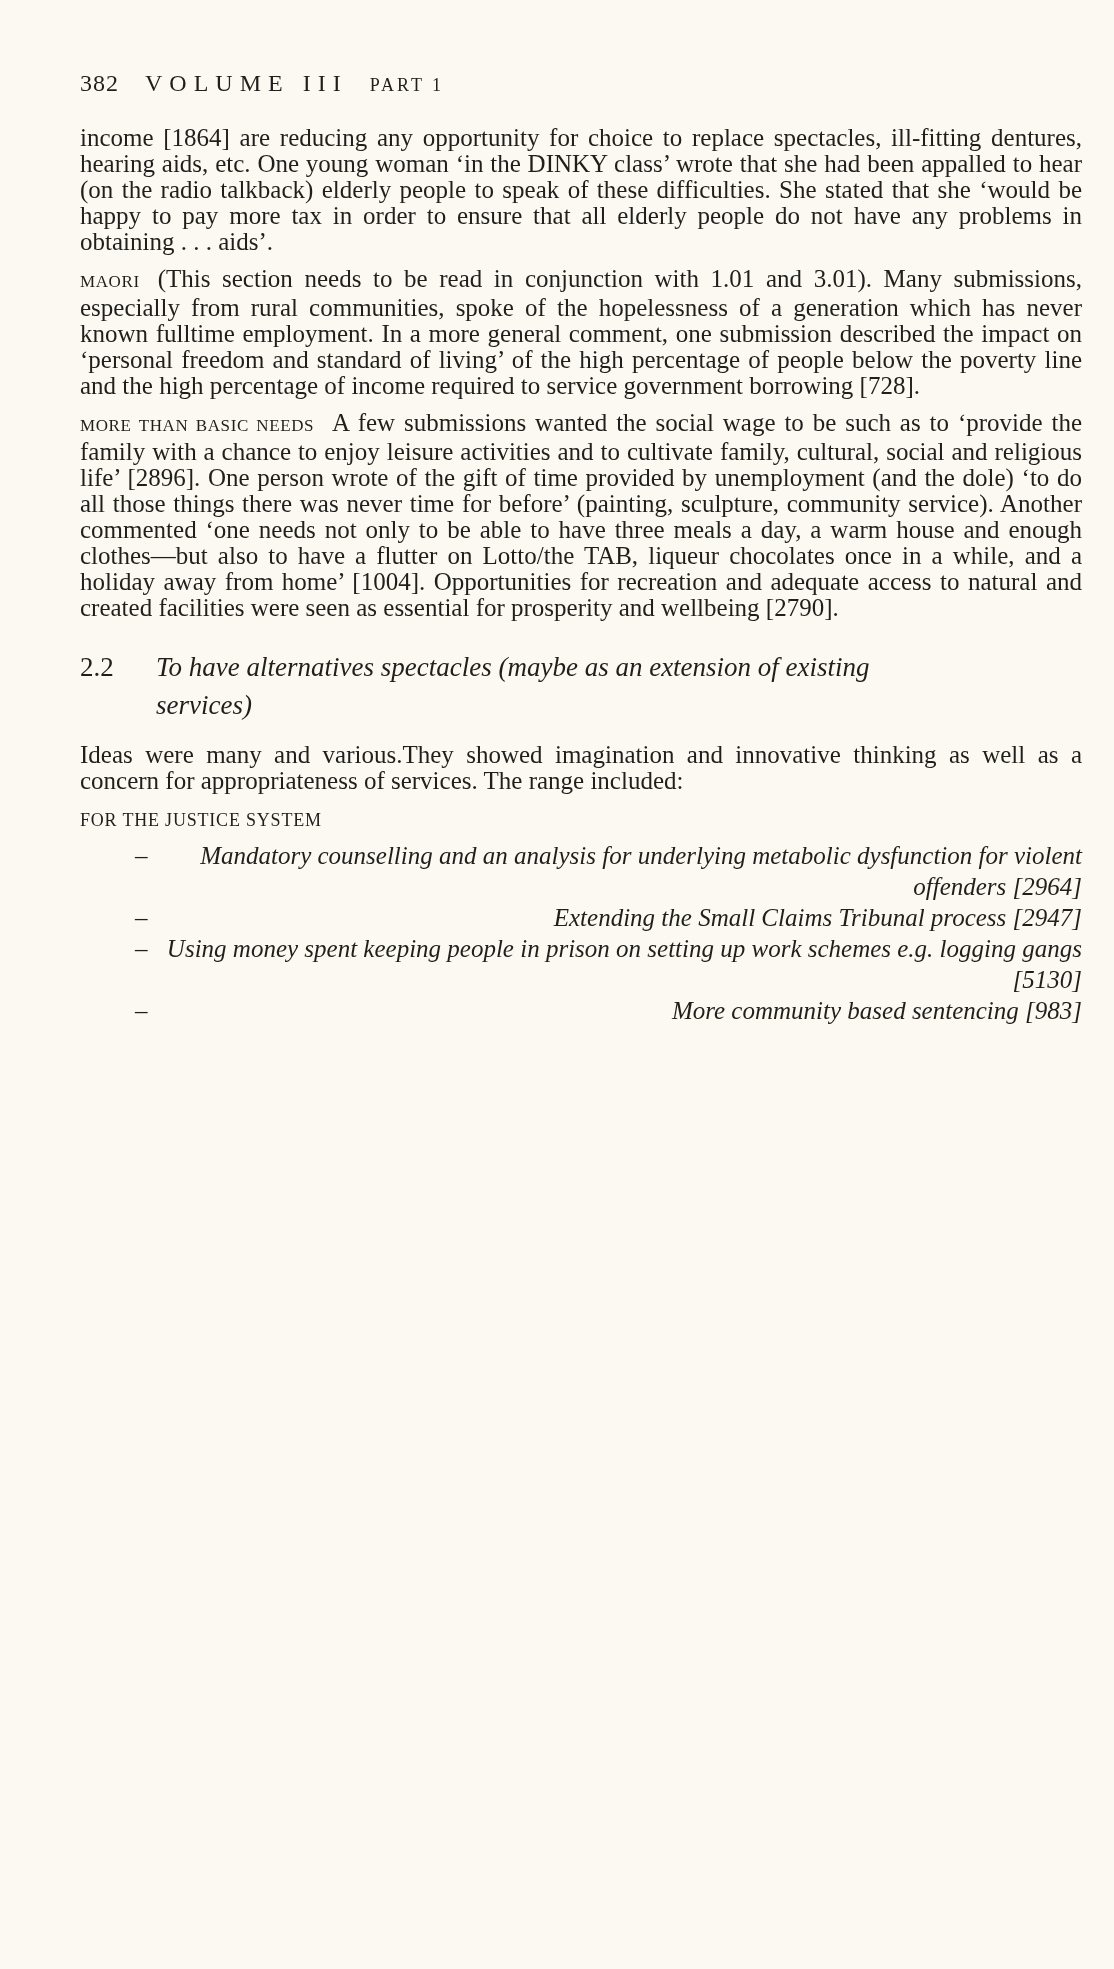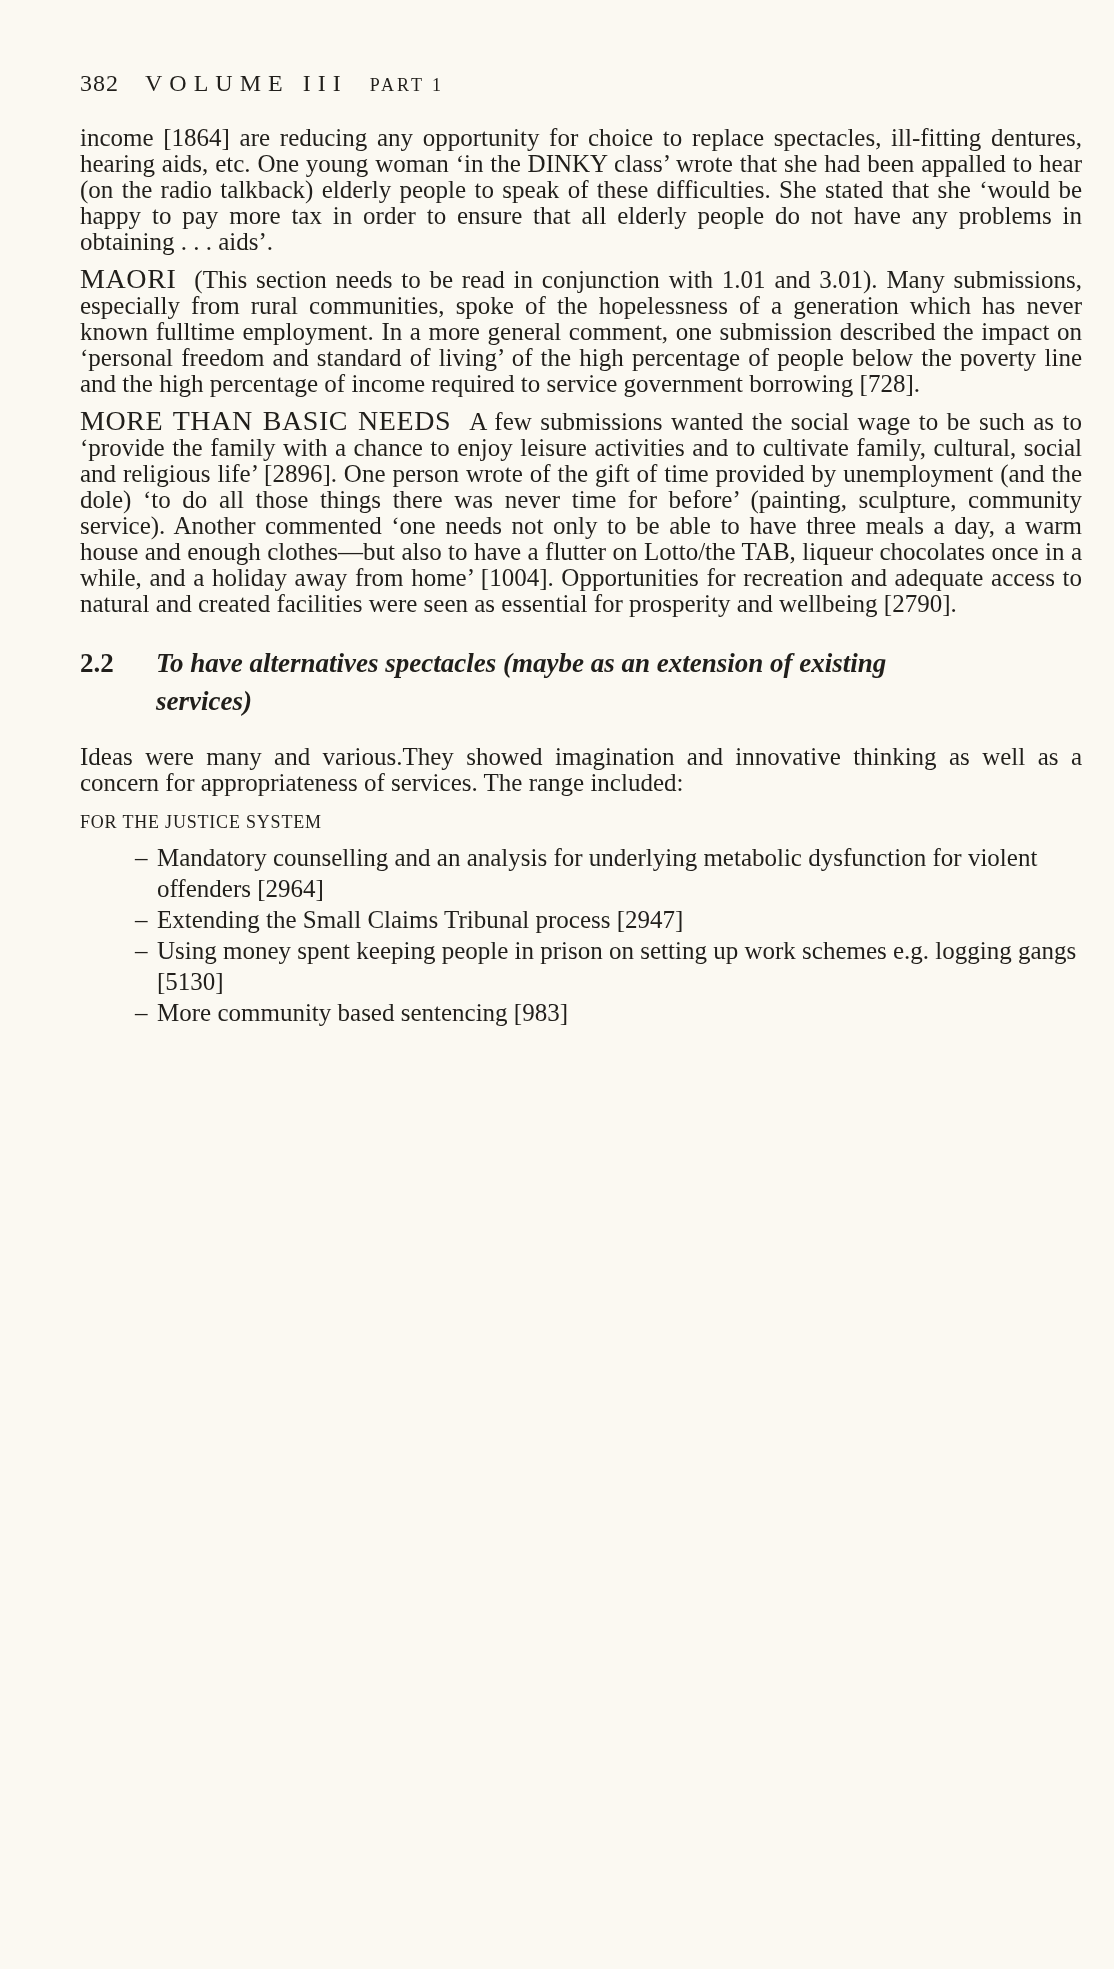--- a/index.html
+++ b/index.html
@@ -35,33 +35,33 @@
     letter-spacing: 3px;
   }
   
   .body-text {
     font-size: 25px;
     line-height: 26px;
     text-align: justify;
     margin-bottom: 11px;
   }
   .smallcaps {
-    font-size: 28px;
+    font-size: 17px;
     letter-spacing: 0.6px;
   }
   .lead-in {
     margin-right: 18px;
   }
   
   .section-heading {
     display: flex;
     align-items: flex-start;
     margin-top: 27px;
-    margin-bottom: 24px;
-    font-weight: bold;
+    margin-bottom: 18px;
+    font-weight: normal;
   }
   .section-number {
     flex: 0 0 76px;
     font-size: 27px;
     line-height: 38px;
     font-style: normal;
   }
   .section-title {
     flex: 1;
     font-size: 27px;
@@ -83,21 +83,22 @@
   .dash-item {
     display: flex;
     font-size: 25px;
     line-height: 31px;
   }
   .dash-item .dash {
     flex: 0 0 22px;
   }
   .dash-item .item-text {
     flex: 1;
-    text-align: left;
+    text-align: right;
+    font-style: italic;
   }
 </style>
 </head>
 <body>
 
 <div class="page">
 
   <header class="running-head">
     <span class="pagenum">382</span><span class="volume">VOLUME III</span><span class="part">PART 1</span>
   </header>

